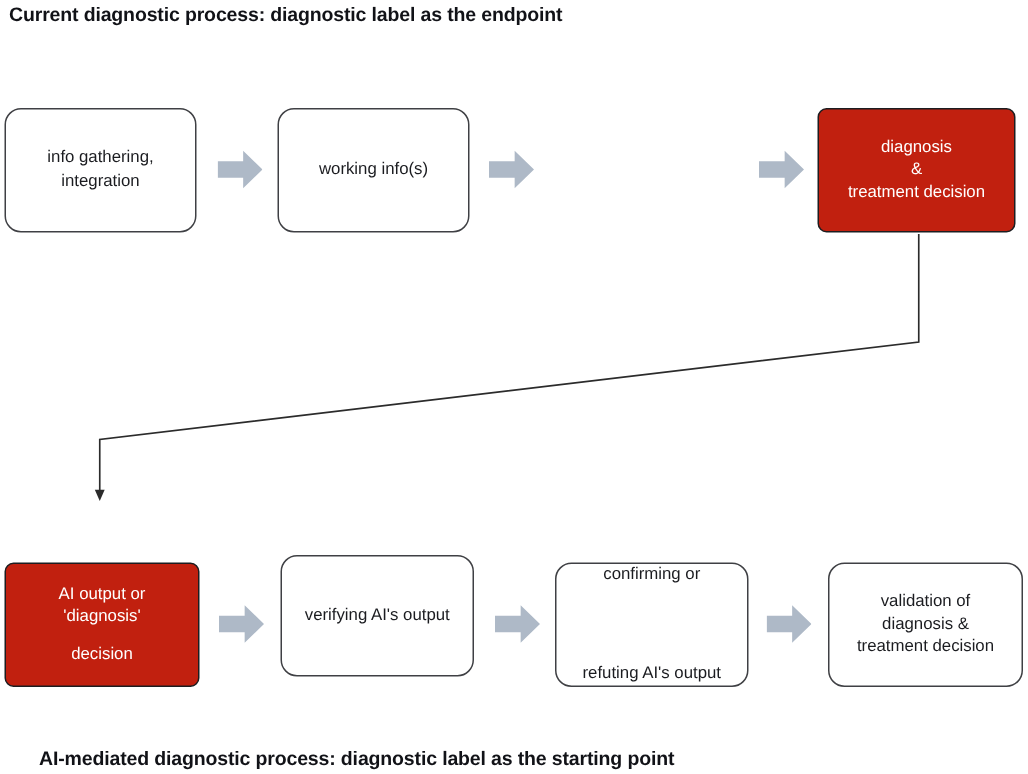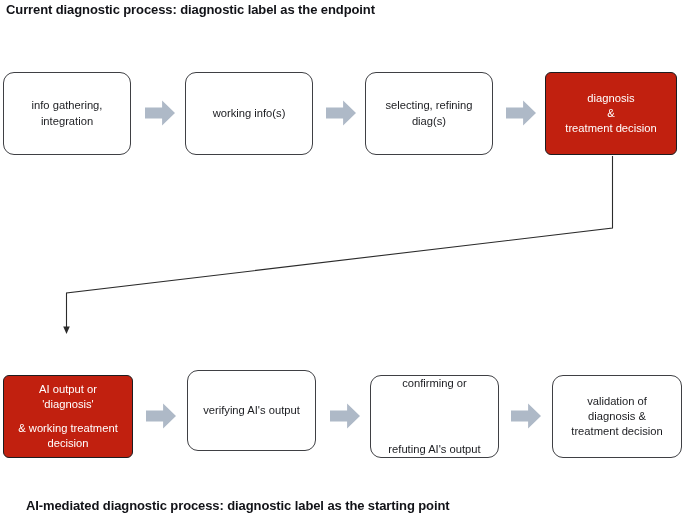--- a/index.html
+++ b/index.html
@@ -82,45 +82,40 @@
   </div>
 
   <div class="barrow" style="left:145px; top:100px;"></div>
 
   <div class="node plain" style="left:185px; top:72px; width:128px; height:83px;">
     <span class="line">working info(s)</span>
   </div>
 
   <div class="barrow" style="left:326px; top:100px;"></div>
 
-  <div class="node plain" style="left:365px; top:72px; width:128px; height:83px;">
-    <span class="line">selecting, refining</span>
-    <span class="line">diag(s)</span>
-  </div>
 
   <div class="barrow" style="left:506px; top:100px;"></div>
 
   <div class="node accent" style="left:545px; top:72px; width:132px; height:83px;">
     <span class="line">diagnosis</span>
     <span class="line">&amp;</span>
     <span class="line">treatment decision</span>
   </div>
 
   <svg id="connector" viewBox="0 0 685 516" xmlns="http://www.w3.org/2000/svg">
     <polyline points="612.5,156 612.5,228 66.5,293 66.5,327" fill="none" stroke="#2b2b2b" stroke-width="1.1" stroke-linejoin="miter" stroke-linecap="butt"></polyline>
     <polygon points="66.5,334 63.2,326.5 69.8,326.5" fill="#2b2b2b"></polygon>
   </svg>
 
   <div class="node accent" style="left:3px; top:375px; width:130px; height:83px;">
     <span class="para">
       <span class="line">AI output or</span>
       <span class="line">'diagnosis'</span>
     </span>
     <span class="para">
-      <span class="line">&amp; working treatment</span>
       <span class="line">decision</span>
     </span>
   </div>
 
   <div class="barrow" style="left:146px; top:403px;"></div>
 
   <div class="node plain" style="left:187px; top:370px; width:129px; height:81px;">
     <span class="line">verifying AI's output</span>
   </div>
 

